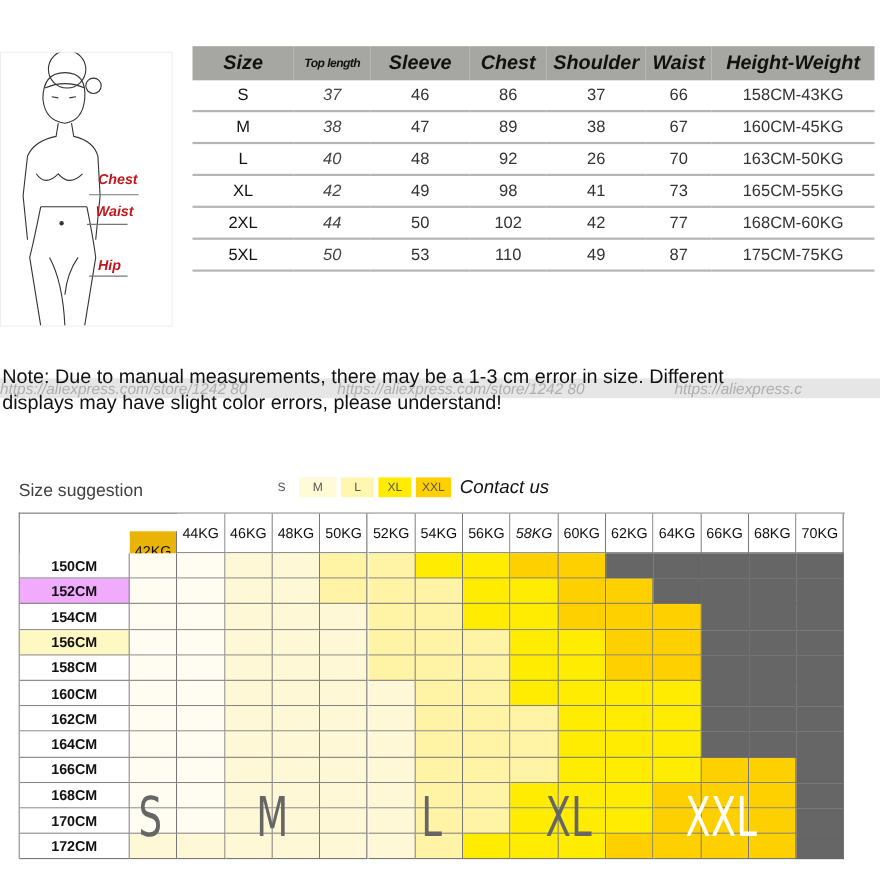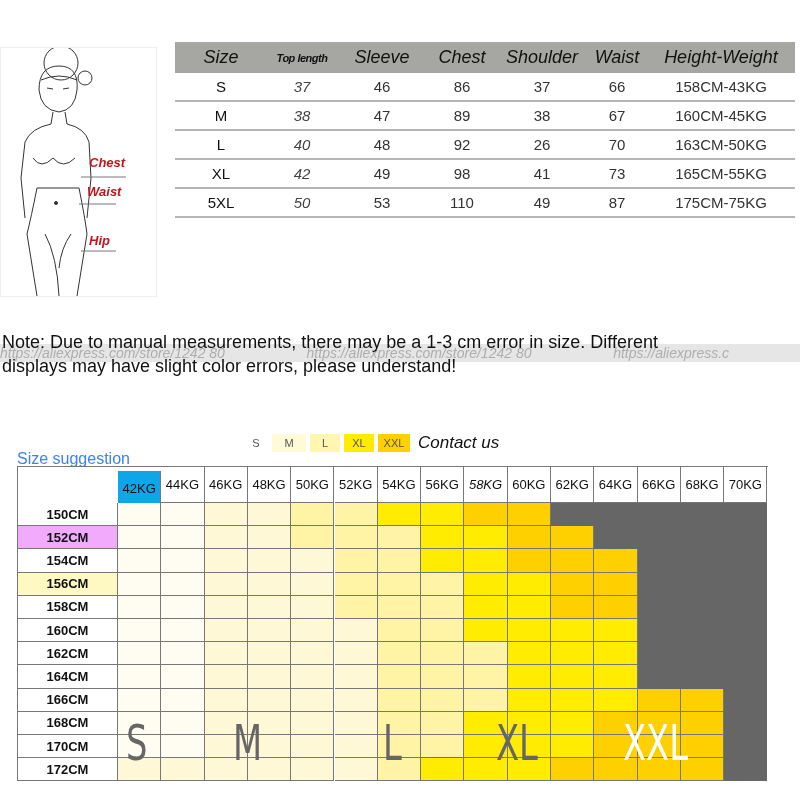--- a/index.html
+++ b/index.html
@@ -1,29 +1,29 @@
 <!DOCTYPE html>
 <html><head>
 <meta charset="utf-8">
 <style>
   html,body{margin:0;padding:0;background:#fff;}
   body{width:800px;height:800px;position:relative;overflow:hidden;font-family:"Liberation Sans",sans-serif;}
   .figure{position:absolute;left:2px;left:0;top:47px;width:155px;height:248px;border:1px solid #eee;background:#fff;}
   .figure svg{position:absolute;left:0;top:0;}
   .fig-label{position:absolute;color:#c0161c;font-weight:bold;font-style:italic;font-size:13px;font-family:"Liberation Sans Narrow","Liberation Sans",sans-serif;}
   table.spec{position:absolute;left:175px;top:42px;width:620px;border-collapse:collapse;}
-  table.spec th{background:#a6a6a2;height:31px;font-style:italic;font-weight:normal;font-size:18px;color:#111;padding:0;}
+  table.spec th{background:#a6a6a2;height:31px;font-style:italic;font-weight:bold;font-size:18px;color:#111;padding:0;}
   table.spec th.small{font-size:11px;font-weight:bold;letter-spacing:-0.5px;}
   table.spec td{height:27px;text-align:center;font-size:15px;color:#333;padding:0;border-bottom:2px solid #b5b5b5;}
   table.spec td.it{font-style:italic;color:#444;}
   table.spec td.sz{color:#111;}
   .note{position:absolute;left:0;top:330px;width:800px;font-size:18px;line-height:24px;color:#111;}
   .note .wm{position:absolute;left:0;top:14px;height:18px;width:800px;background:rgba(200,200,200,0.45);color:rgba(150,150,150,0.7);font-style:italic;font-size:14px;line-height:18px;white-space:pre;}
   .note .l1,.note .l2{position:relative;padding-left:2px;}
-  .sg-title{position:absolute;left:17px;top:438px;font-size:16px;color:#3b82f6;margin-top:12px;}
+  .sg-title{position:absolute;left:17px;top:438px;font-size:16px;color:#404040;}
   .legend{position:absolute;left:244px;top:433px;height:20px;display:flex;align-items:center;}
   .legend .sw{height:18px;font-size:11px;color:#555;display:flex;align-items:center;justify-content:center;margin-right:4px;}
   .contact{font-style:italic;font-size:17px;color:#111;margin-left:4px;}
   .grid{position:absolute;left:17px;top:466px;}
   .gcell{position:absolute;box-sizing:border-box;border-right:1px solid #777;border-bottom:1px solid #777;}
   .hdr{background:#fff;font-size:13px;display:flex;align-items:center;justify-content:center;color:#111;font-family:"Liberation Sans Narrow","Liberation Sans",sans-serif;}
   .rowlbl{background:#fff;font-size:13px;display:flex;align-items:center;justify-content:center;color:#111;font-weight:bold;}
   .big{position:absolute;font-size:50px;font-family:"DejaVu Sans Condensed","DejaVu Sans",sans-serif;transform:scaleX(0.75);transform-origin:left top;color:#666;}
 </style>
 </head>
@@ -98,20 +98,29 @@
       <tr>
         <td class="sz">XL</td>
         <td class="it">42</td>
         <td>49</td>
         <td>98</td>
         <td>41</td>
         <td>73</td>
         <td>165CM-55KG</td>
       </tr>
       <tr>
+        <td class="sz">2XL</td>
+        <td class="it">44</td>
+        <td>50</td>
+        <td>102</td>
+        <td>42</td>
+        <td>77</td>
+        <td>168CM-60KG</td>
+      </tr>
+      <tr>
         <td class="sz">5XL</td>
         <td class="it">50</td>
         <td>53</td>
         <td>110</td>
         <td>49</td>
         <td>87</td>
         <td>175CM-75KG</td>
       </tr>
     </tbody>
 </table>
@@ -128,21 +137,21 @@
       <div class="sw" style="width: 24px; background: rgb(255, 255, 255);">S</div>
       <div class="sw" style="width: 34px; background: rgb(255, 251, 214);">M</div>
       <div class="sw" style="width: 30px; background: rgb(255, 246, 176);">L</div>
       <div class="sw" style="width: 30px; background: rgb(255, 236, 0);">XL</div>
       <div class="sw" style="width: 32px; background: rgb(255, 208, 0);">XXL</div>
     </div>
   <div class="contact">Contact us</div>
 </div>
 
 <div class="grid" id="grid" style="width: 749.5px; height: 314.4px; border-top: 1px solid rgb(119, 119, 119); border-left: 1px solid rgb(119, 119, 119);">
-    <div class="gcell hdr" style="left: 100px; top: 4px; width: 43.3px; height: 36px; background: #0ea5e9;">42KG</div>
+    <div class="gcell hdr" style="left: 100px; top: 16px; width: 43.3px; height: 36px; background: #eab308;">42KG</div>
     <div class="gcell hdr" style="left: 143.3px; top: 0px; width: 43.3px; height: 36px; background: rgb(255, 255, 255);">44KG</div>
     <div class="gcell hdr" style="left: 186.6px; top: 0px; width: 43.3px; height: 36px; background: rgb(255, 255, 255);">46KG</div>
     <div class="gcell hdr" style="left: 229.9px; top: 0px; width: 43.3px; height: 36px; background: rgb(255, 255, 255);">48KG</div>
     <div class="gcell hdr" style="left: 273.2px; top: 0px; width: 43.3px; height: 36px; background: rgb(255, 255, 255);">50KG</div>
     <div class="gcell hdr" style="left: 316.5px; top: 0px; width: 43.3px; height: 36px; background: rgb(255, 255, 255);">52KG</div>
     <div class="gcell hdr" style="left: 359.8px; top: 0px; width: 43.3px; height: 36px; background: rgb(255, 255, 255);">54KG</div>
     <div class="gcell hdr" style="left: 403.1px; top: 0px; width: 43.3px; height: 36px; background: rgb(255, 255, 255);">56KG</div>
     <div class="gcell hdr" style="left: 446.4px; top: 0px; width: 43.3px; height: 36px; background: rgb(255, 255, 255); font-style: italic;">58KG</div>
     <div class="gcell hdr" style="left: 489.7px; top: 0px; width: 43.3px; height: 36px; background: rgb(255, 255, 255);">60KG</div>
     <div class="gcell hdr" style="left: 533px; top: 0px; width: 43.3px; height: 36px; background: rgb(255, 255, 255);">62KG</div>

